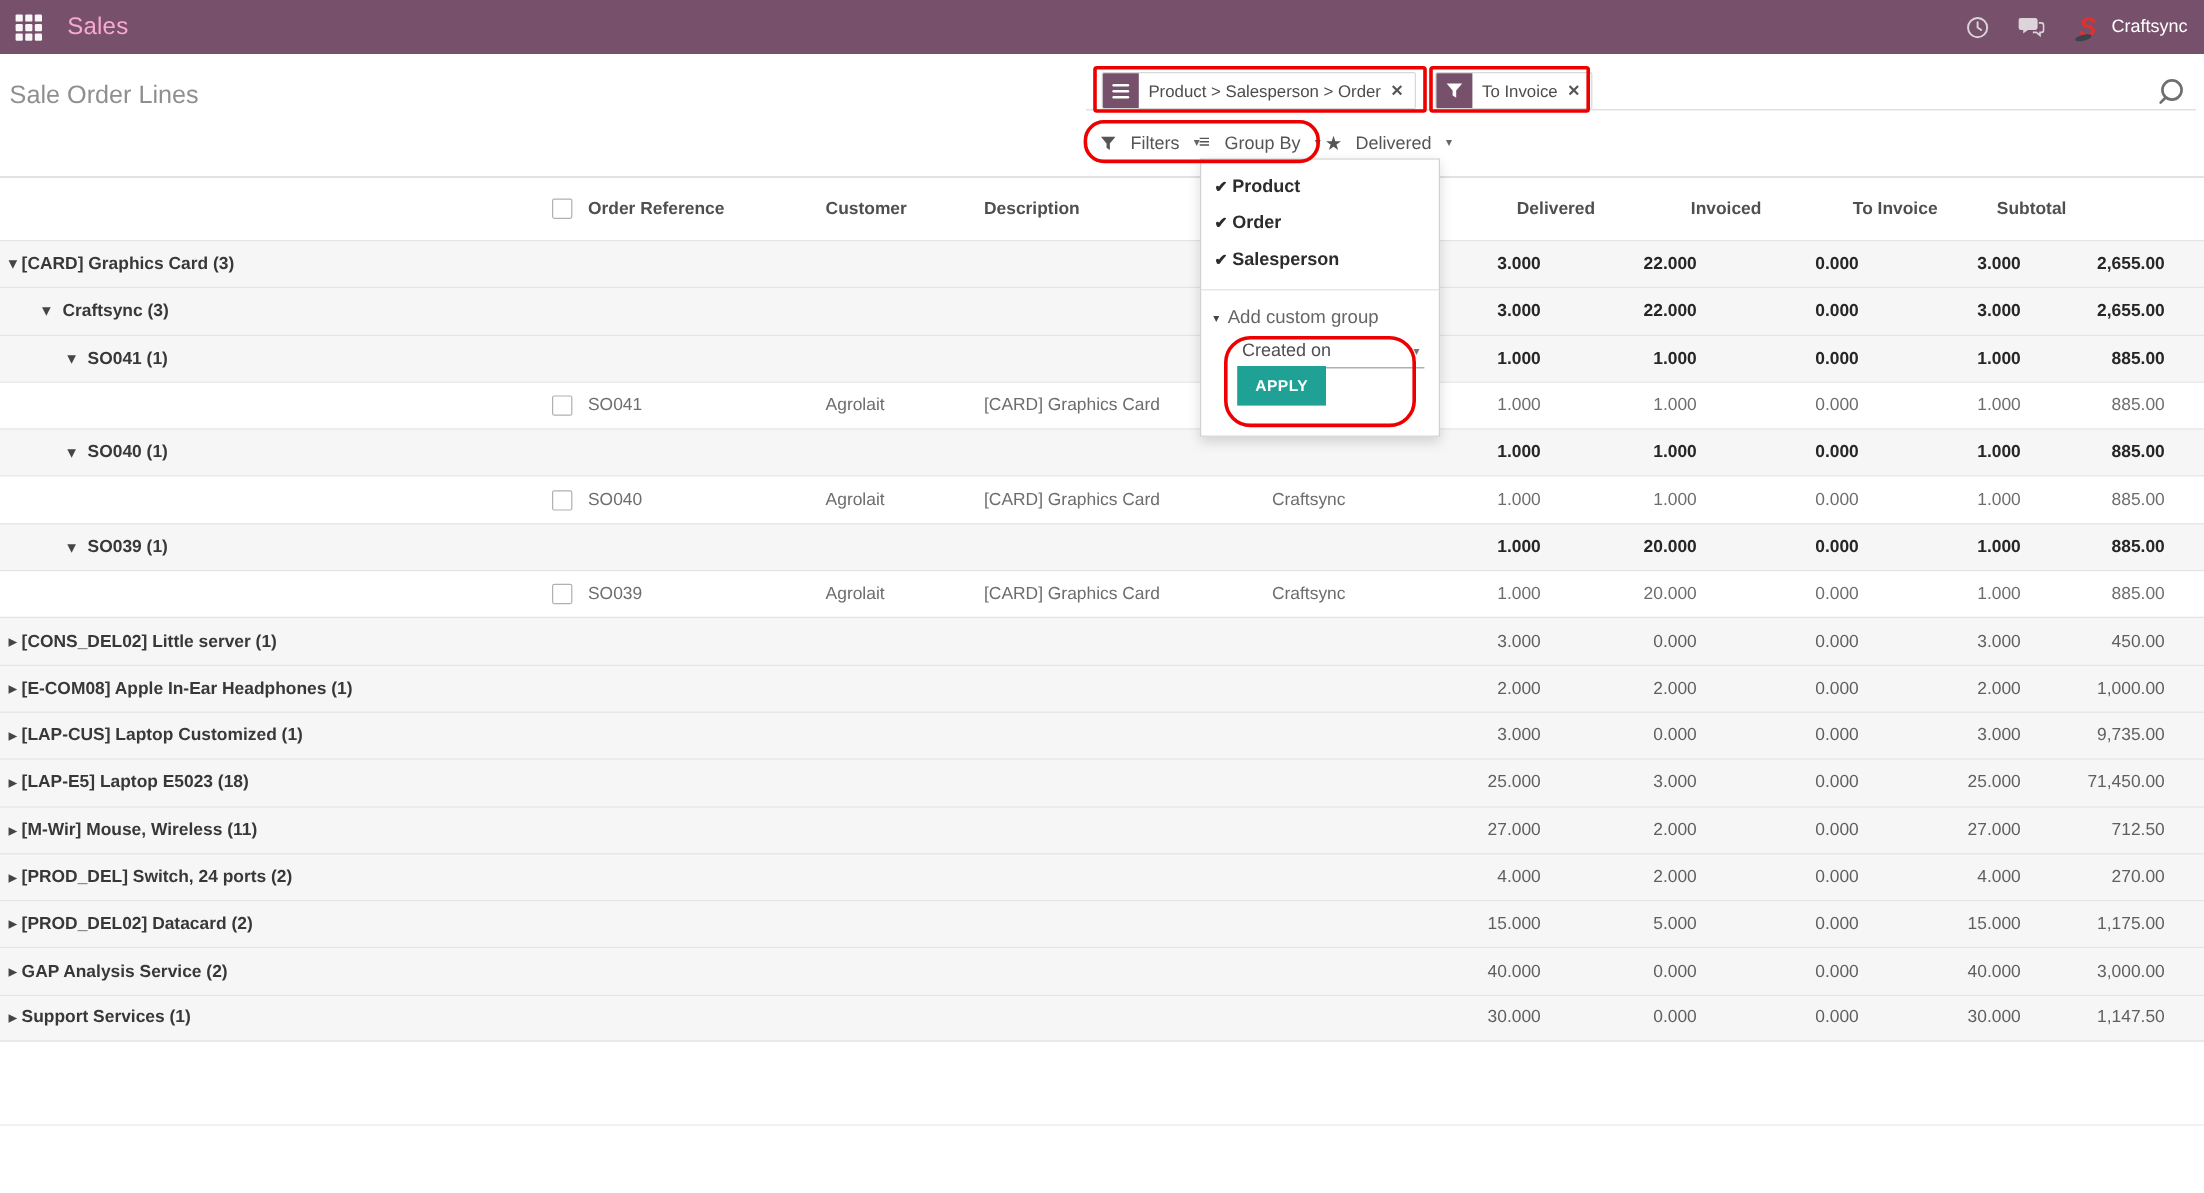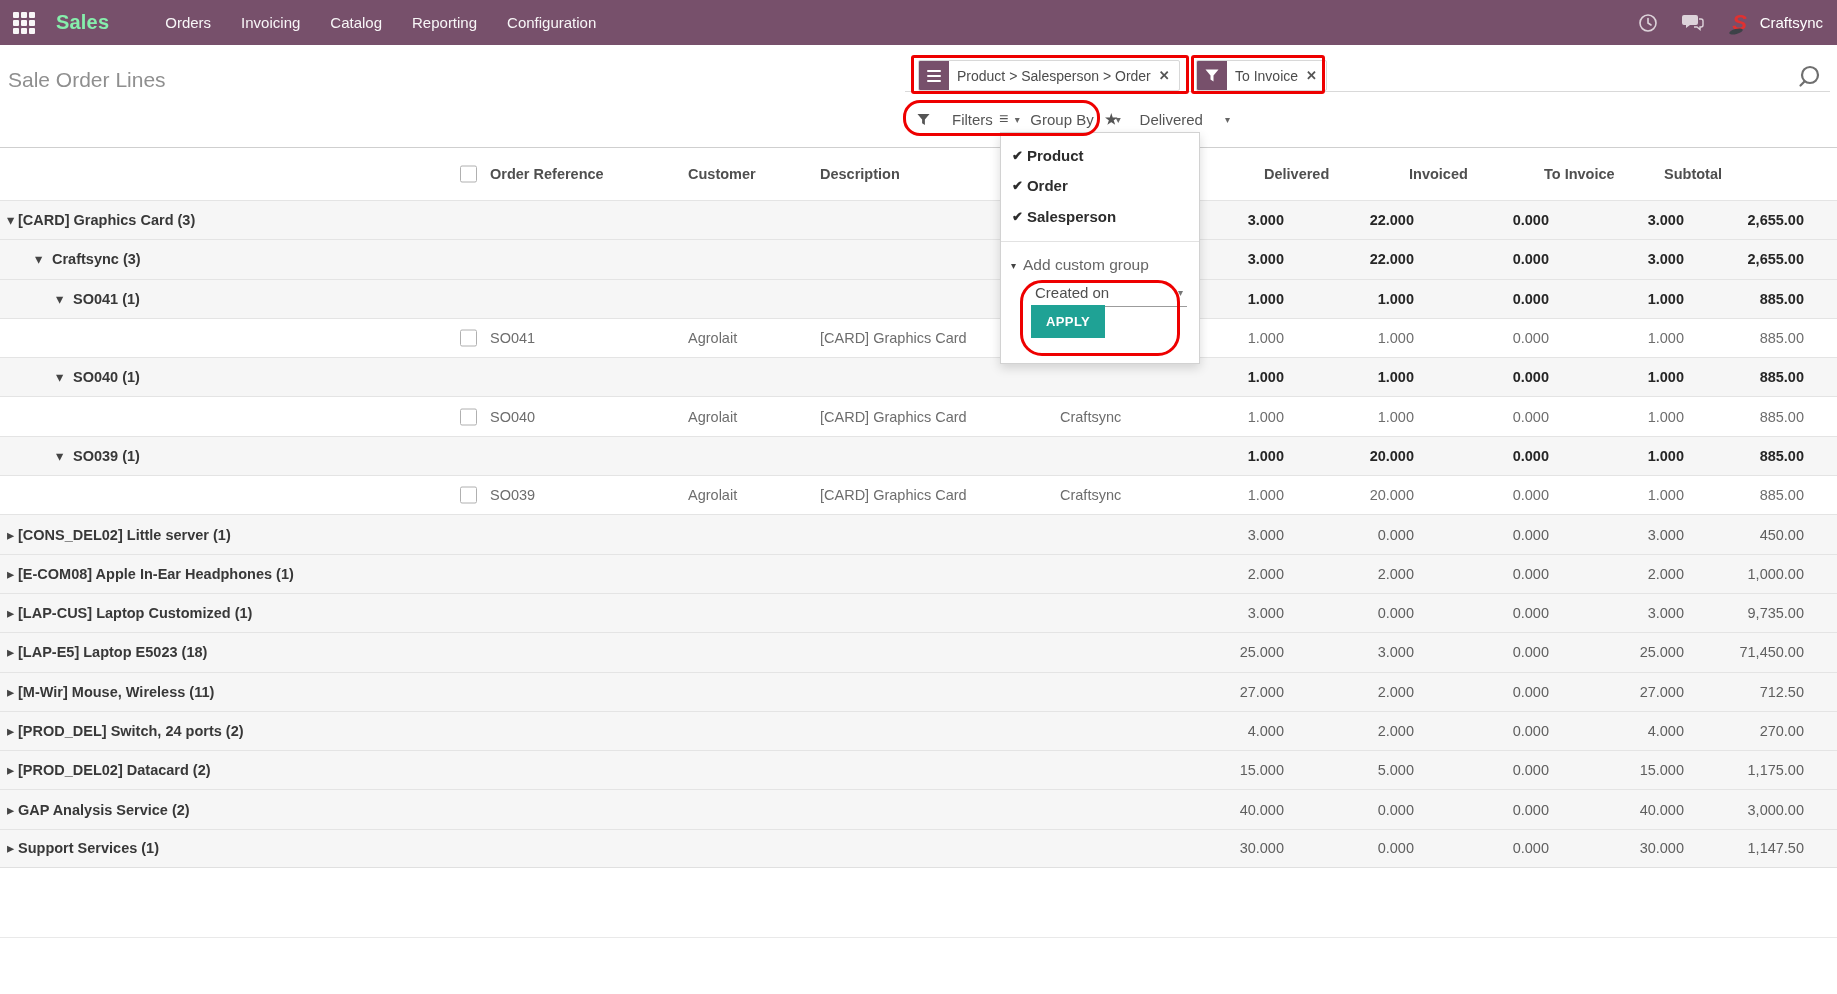--- a/index.html
+++ b/index.html
@@ -5,21 +5,21 @@
   :root{ --navbar:#77506b; --teal:#1fa295; --red:#ee0000; }
   *{box-sizing:border-box; margin:0; padding:0;}
   html,body{background:#fff;}
   body{font-family:"Liberation Sans", sans-serif;}
   #screen{position:relative;width:1837px;height:994px;overflow:hidden;background:#fff;}
 
   
   .navbar{position:absolute;left:0;top:0;width:100%;height:45px;background:var(--navbar);display:flex;align-items:center;z-index:30;}
   .apps-btn{width:22px;height:22px;margin-left:13px;display:grid;grid-template-columns:repeat(3,6px);grid-template-rows:repeat(3,6px);gap:2px;cursor:pointer;}
   .apps-btn i{background:rgba(255,255,255,.95);border-radius:1px;}
-  .brand{color:#86efac;font-size:20px;font-weight:bold;margin-left:21px;letter-spacing:.2px;}
+  .brand{color:#f9a8d4;font-size:20px;font-weight:normal;margin-left:21px;letter-spacing:.2px;}
   .nav-menu{display:flex;margin-left:56px;gap:30px;}
   .nav-item{color:rgba(255,255,255,.95);font-size:15px;cursor:pointer;}
   .systray{position:absolute;right:14px;top:0;height:45px;display:flex;align-items:center;gap:24px;}
   .tray-ico{opacity:.75;display:flex;align-items:center;cursor:pointer;}
   .user-chip{display:flex;align-items:center;gap:8px;cursor:pointer;}
   .avatar{width:24px;height:26px;position:relative;display:flex;align-items:center;justify-content:center;}
   .avatar b{color:#e03131;font-size:22px;font-weight:bold;font-style:italic;line-height:1;}
   .avatar i{position:absolute;left:1px;bottom:2px;width:14px;height:5px;background:#3d4248;border-radius:50%;transform:rotate(-14deg);}
   .user-name{color:#fff;font-size:15px;}
 
@@ -30,21 +30,21 @@
   .ficon{width:30px;height:29px;background:var(--navbar);display:flex;flex-direction:column;align-items:center;justify-content:center;gap:3px;border-radius:1px 0 0 1px;}
   .ficon i{width:14px;height:2px;background:#fff;border-radius:1px;}
   .flabel{padding:0 8px;color:#4c4c4c;font-size:14px;white-space:nowrap;}
   .fclose{color:#555;font-weight:bold;font-size:13px;padding-right:9px;cursor:pointer;}
   .facet-group{left:918px;}
   .facet-filter{left:1196px;}
   .search-input{position:absolute;left:1332px;top:61px;width:450px;height:30px;border:none;outline:none;font-size:15px;color:#555;background:transparent;font-family:"Liberation Sans",sans-serif;}
   .search-input::placeholder{color:#c9c9c9;}
   .mag{position:absolute;left:1798px;top:64px;cursor:pointer;}
 
-  .tbtn{position:absolute;top:105px;height:28px;display:flex;align-items:center;gap:22px;color:#555;font-size:15px;cursor:pointer;z-index:10;}
+  .tbtn{position:absolute;top:105px;height:28px;display:flex;align-items:center;gap:12px;color:#555;font-size:15px;cursor:pointer;z-index:10;}
   .tbtn .glyph{font-size:16px;color:#555;font-weight:bold;line-height:1;}
   .tbtn .caret{font-size:10px;color:#666;}
   .btn-filters{left:917px;}
   .btn-groupby{left:999px;}
   .btn-favorites{left:1105px;}
 
   
   .thead{position:absolute;left:0;top:147px;width:100%;height:53px;border-top:1px solid #cfcfcf;background:#fff;}
   .th{position:absolute;top:50%;transform:translateY(-50%);font-weight:bold;color:#4f4f4f;font-size:14.5px;white-space:nowrap;cursor:pointer;}
   .th.num{width:140px;}
@@ -93,27 +93,20 @@
         <i></i>
         <i></i>
         <i></i>
         <i></i>
         <i></i>
         <i></i>
         <i></i>
         <i></i>
     </div>
     <div class="brand">Sales</div>
-    <div class="nav-menu">
-      <span class="nav-item">Orders</span>
-      <span class="nav-item">Invoicing</span>
-      <span class="nav-item">Catalog</span>
-      <span class="nav-item">Reporting</span>
-      <span class="nav-item">Configuration</span>
-    </div>
     <div class="systray">
       <span class="tray-ico">
         <svg width="20" height="20" viewBox="0 0 20 20">
             <circle cx="10" cy="10" r="8" fill="none" stroke="#fff" stroke-width="1.6"></circle>
             <path d="M10 5.5 V10 L13 12" fill="none" stroke="#fff" stroke-width="1.6" stroke-linecap="round"></path>
           </svg>
       </span>
       <span class="tray-ico">
         <svg width="22" height="19" viewBox="0 0 22 19">
             <path d="M2 2 h12 a2 2 0 0 1 2 2 v6 a2 2 0 0 1 -2 2 h-6 l-4 3 v-3 h-2 a2 2 0 0 1 -2 -2 v-6 a2 2 0 0 1 2 -2 z" fill="#fff"></path>

